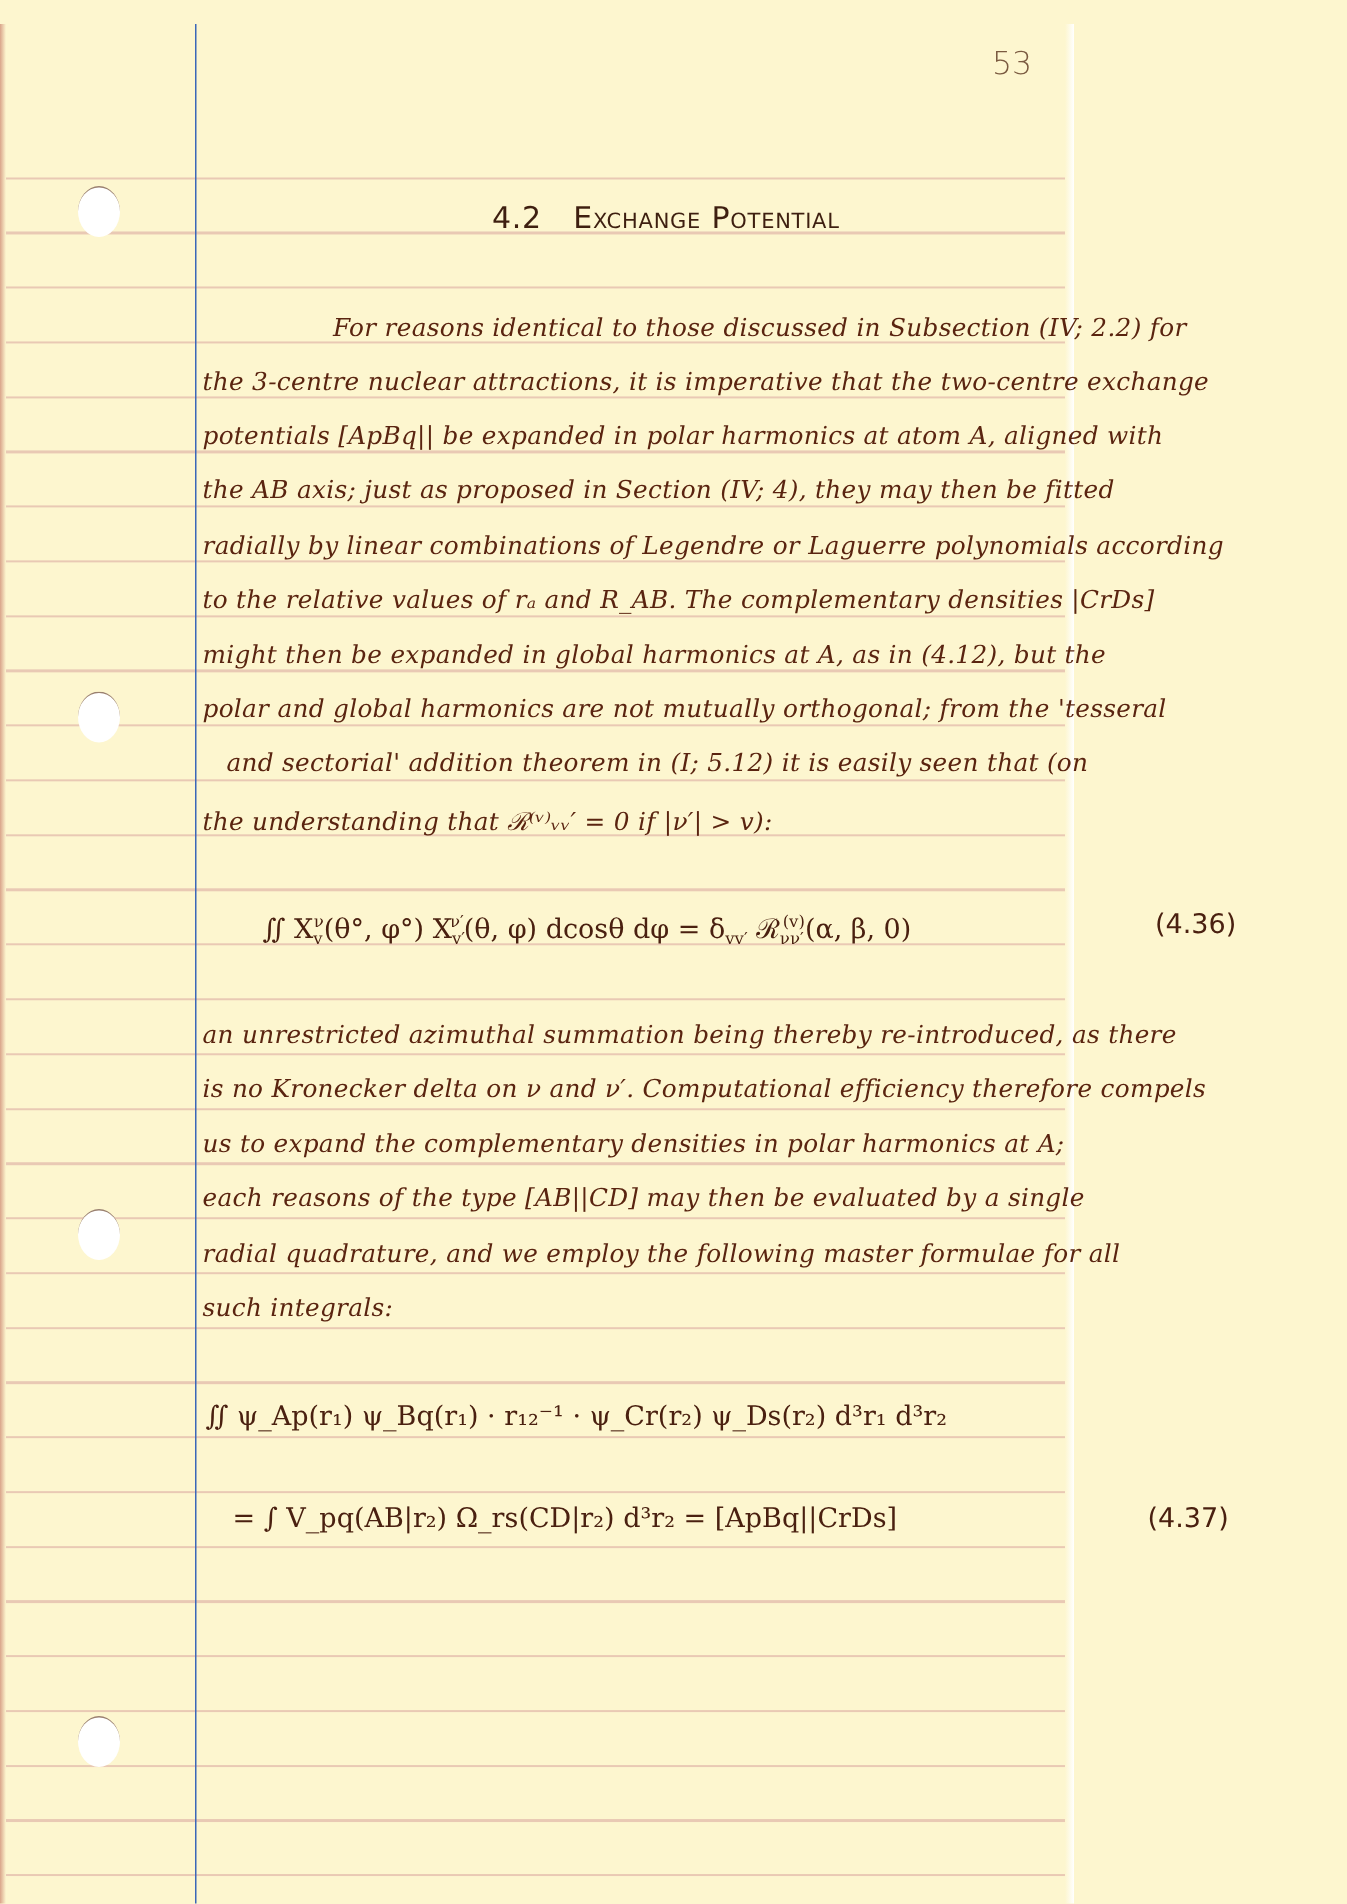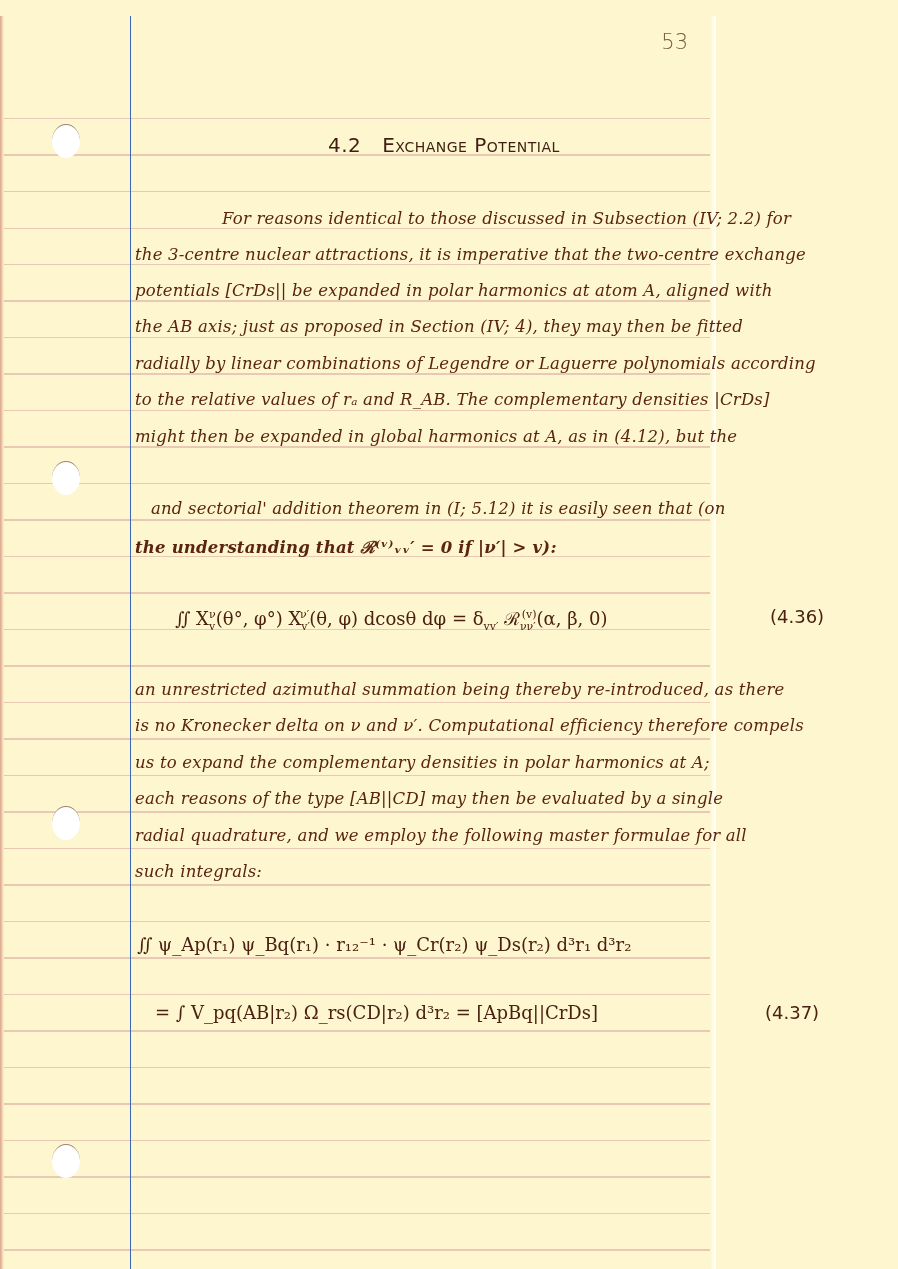--- a/index.html
+++ b/index.html
@@ -51,27 +51,28 @@
 
   <div class="page-number">53</div>
 
   <div class="title">
     <span class="num">4.2</span>
     <span class="sc">Exchange Potential</span>
   </div>
 
   <div class="text-line" style="top:193px; left:222px;">For reasons identical to those discussed in Subsection (IV; 2.2) for</div>
   <div class="text-line" style="top:229px;">the 3-centre nuclear attractions, it is imperative that the two-centre exchange</div>
-  <div class="text-line" style="top:265px;">potentials [CrDs|| be expanded in polar harmonics at atom A, aligned with</div>
+  <div class="text-line" style="top:265px;">potentials [ApBq|| be expanded in polar harmonics at atom A, aligned with</div>
   <div class="text-line" style="top:301px;">the AB axis; just as proposed in Section (IV; 4), they may then be fitted</div>
   <div class="text-line" style="top:338px;">radially by linear combinations of Legendre or Laguerre polynomials according</div>
   <div class="text-line" style="top:374px;">to the relative values of rₐ and R_AB. The complementary densities |CrDs]</div>
   <div class="text-line" style="top:411px;">might then be expanded in global harmonics at A, as in (4.12), but the</div>
+  <div class="text-line" style="top:447px;">polar and global harmonics are not mutually orthogonal; from the 'tesseral</div>
   <div class="text-line" style="top:483px;margin-left:16px;">and sectorial' addition theorem in (I; 5.12) it is easily seen that (on</div>
-  <div class="text-line" style="top:519px;font-weight:bold;">the understanding that ℛ⁽ᵛ⁾ᵥᵥ′ = 0 if |ν′| &gt; v):</div>
+  <div class="text-line" style="top:519px;">the understanding that ℛ⁽ᵛ⁾ᵥᵥ′ = 0 if |ν′| &gt; v):</div>
 
   <div class="eq" style="left:175px; top:590px;">
     <span>∬ X</span><sub>v</sub><sup style="margin-left:-6px">ν</sup><span>(θ°, φ°) X</span><sub>v′</sub><sup style="margin-left:-10px">ν′</sup><span>(θ, φ) dcosθ dφ = δ</span><sub>vv′</sub> <span>ℛ</span><sub>νν′</sub><sup style="margin-left:-14px">(v)</sup><span>(α, β, 0)</span>
   </div>
   <div class="eq-label" style="left:770px; top:590px;">(4.36)</div>
 
   <div class="text-line" style="top:664px;">an unrestricted azimuthal summation being thereby re-introduced, as there</div>
   <div class="text-line" style="top:700px;">is no Kronecker delta on ν and ν′. Computational efficiency therefore compels</div>
   <div class="text-line" style="top:737px;">us to expand the complementary densities in polar harmonics at A;</div>
   <div class="text-line" style="top:773px;">each reasons of the type [AB||CD] may then be evaluated by a single</div>

